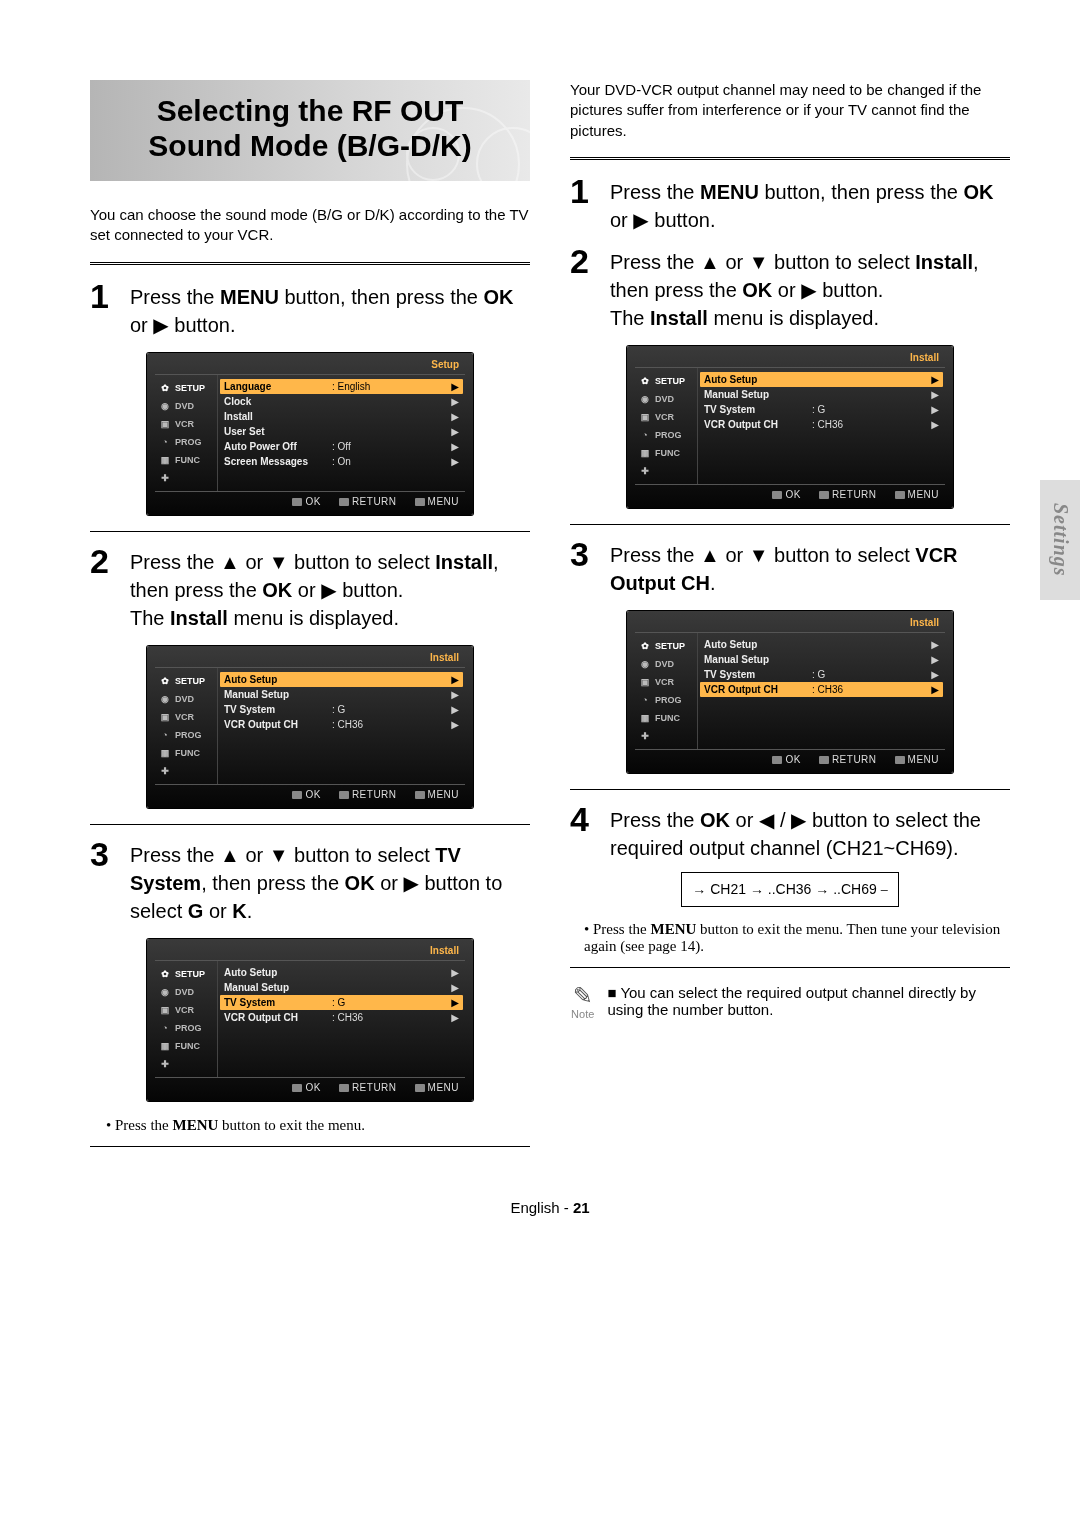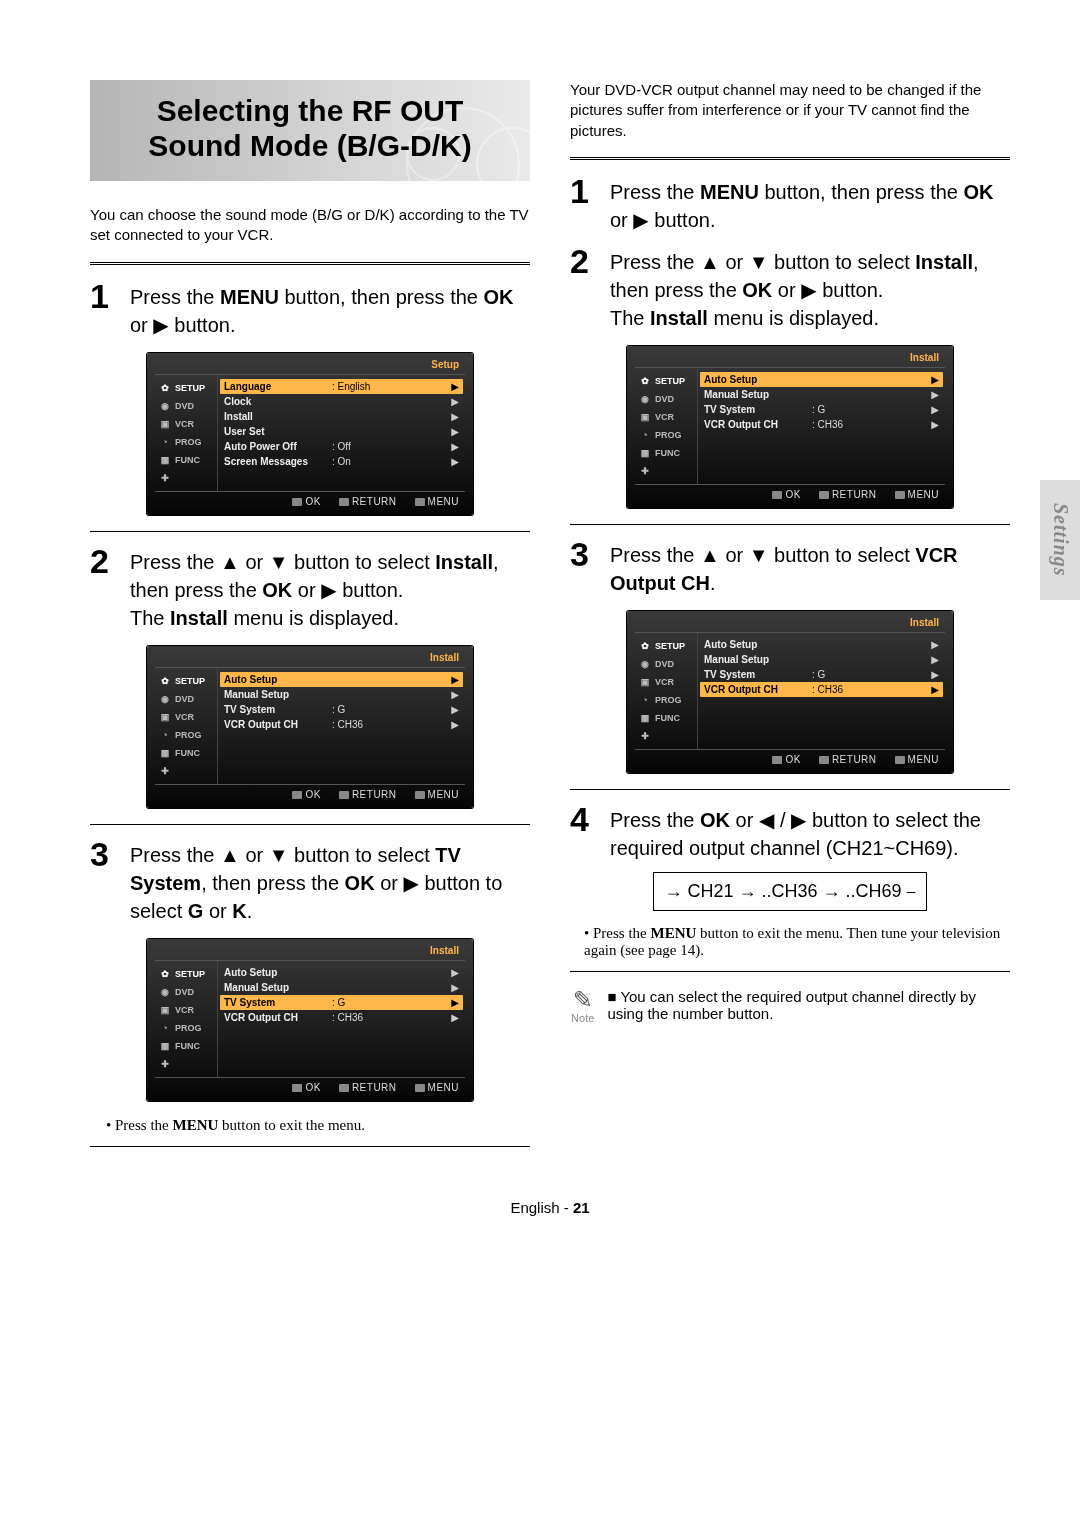--- a/index.html
+++ b/index.html
@@ -190,21 +190,21 @@
     font-weight: bold;
     color: #888;
     font-size: 20px;
     letter-spacing: 1px;
   }
   .ch-box {
     border: 1px solid #000;
     padding: 8px 10px;
     margin: 10px auto 14px auto;
     width: fit-content;
-    font-size: 18px;
+    font-size: 14px;
   }
   .note-row {
     display: flex;
     align-items: flex-start;
     gap: 12px;
     font-size: 15px;
     margin: 16px 0;
   }
   .note-row .note-icon {
     width: 34px;

